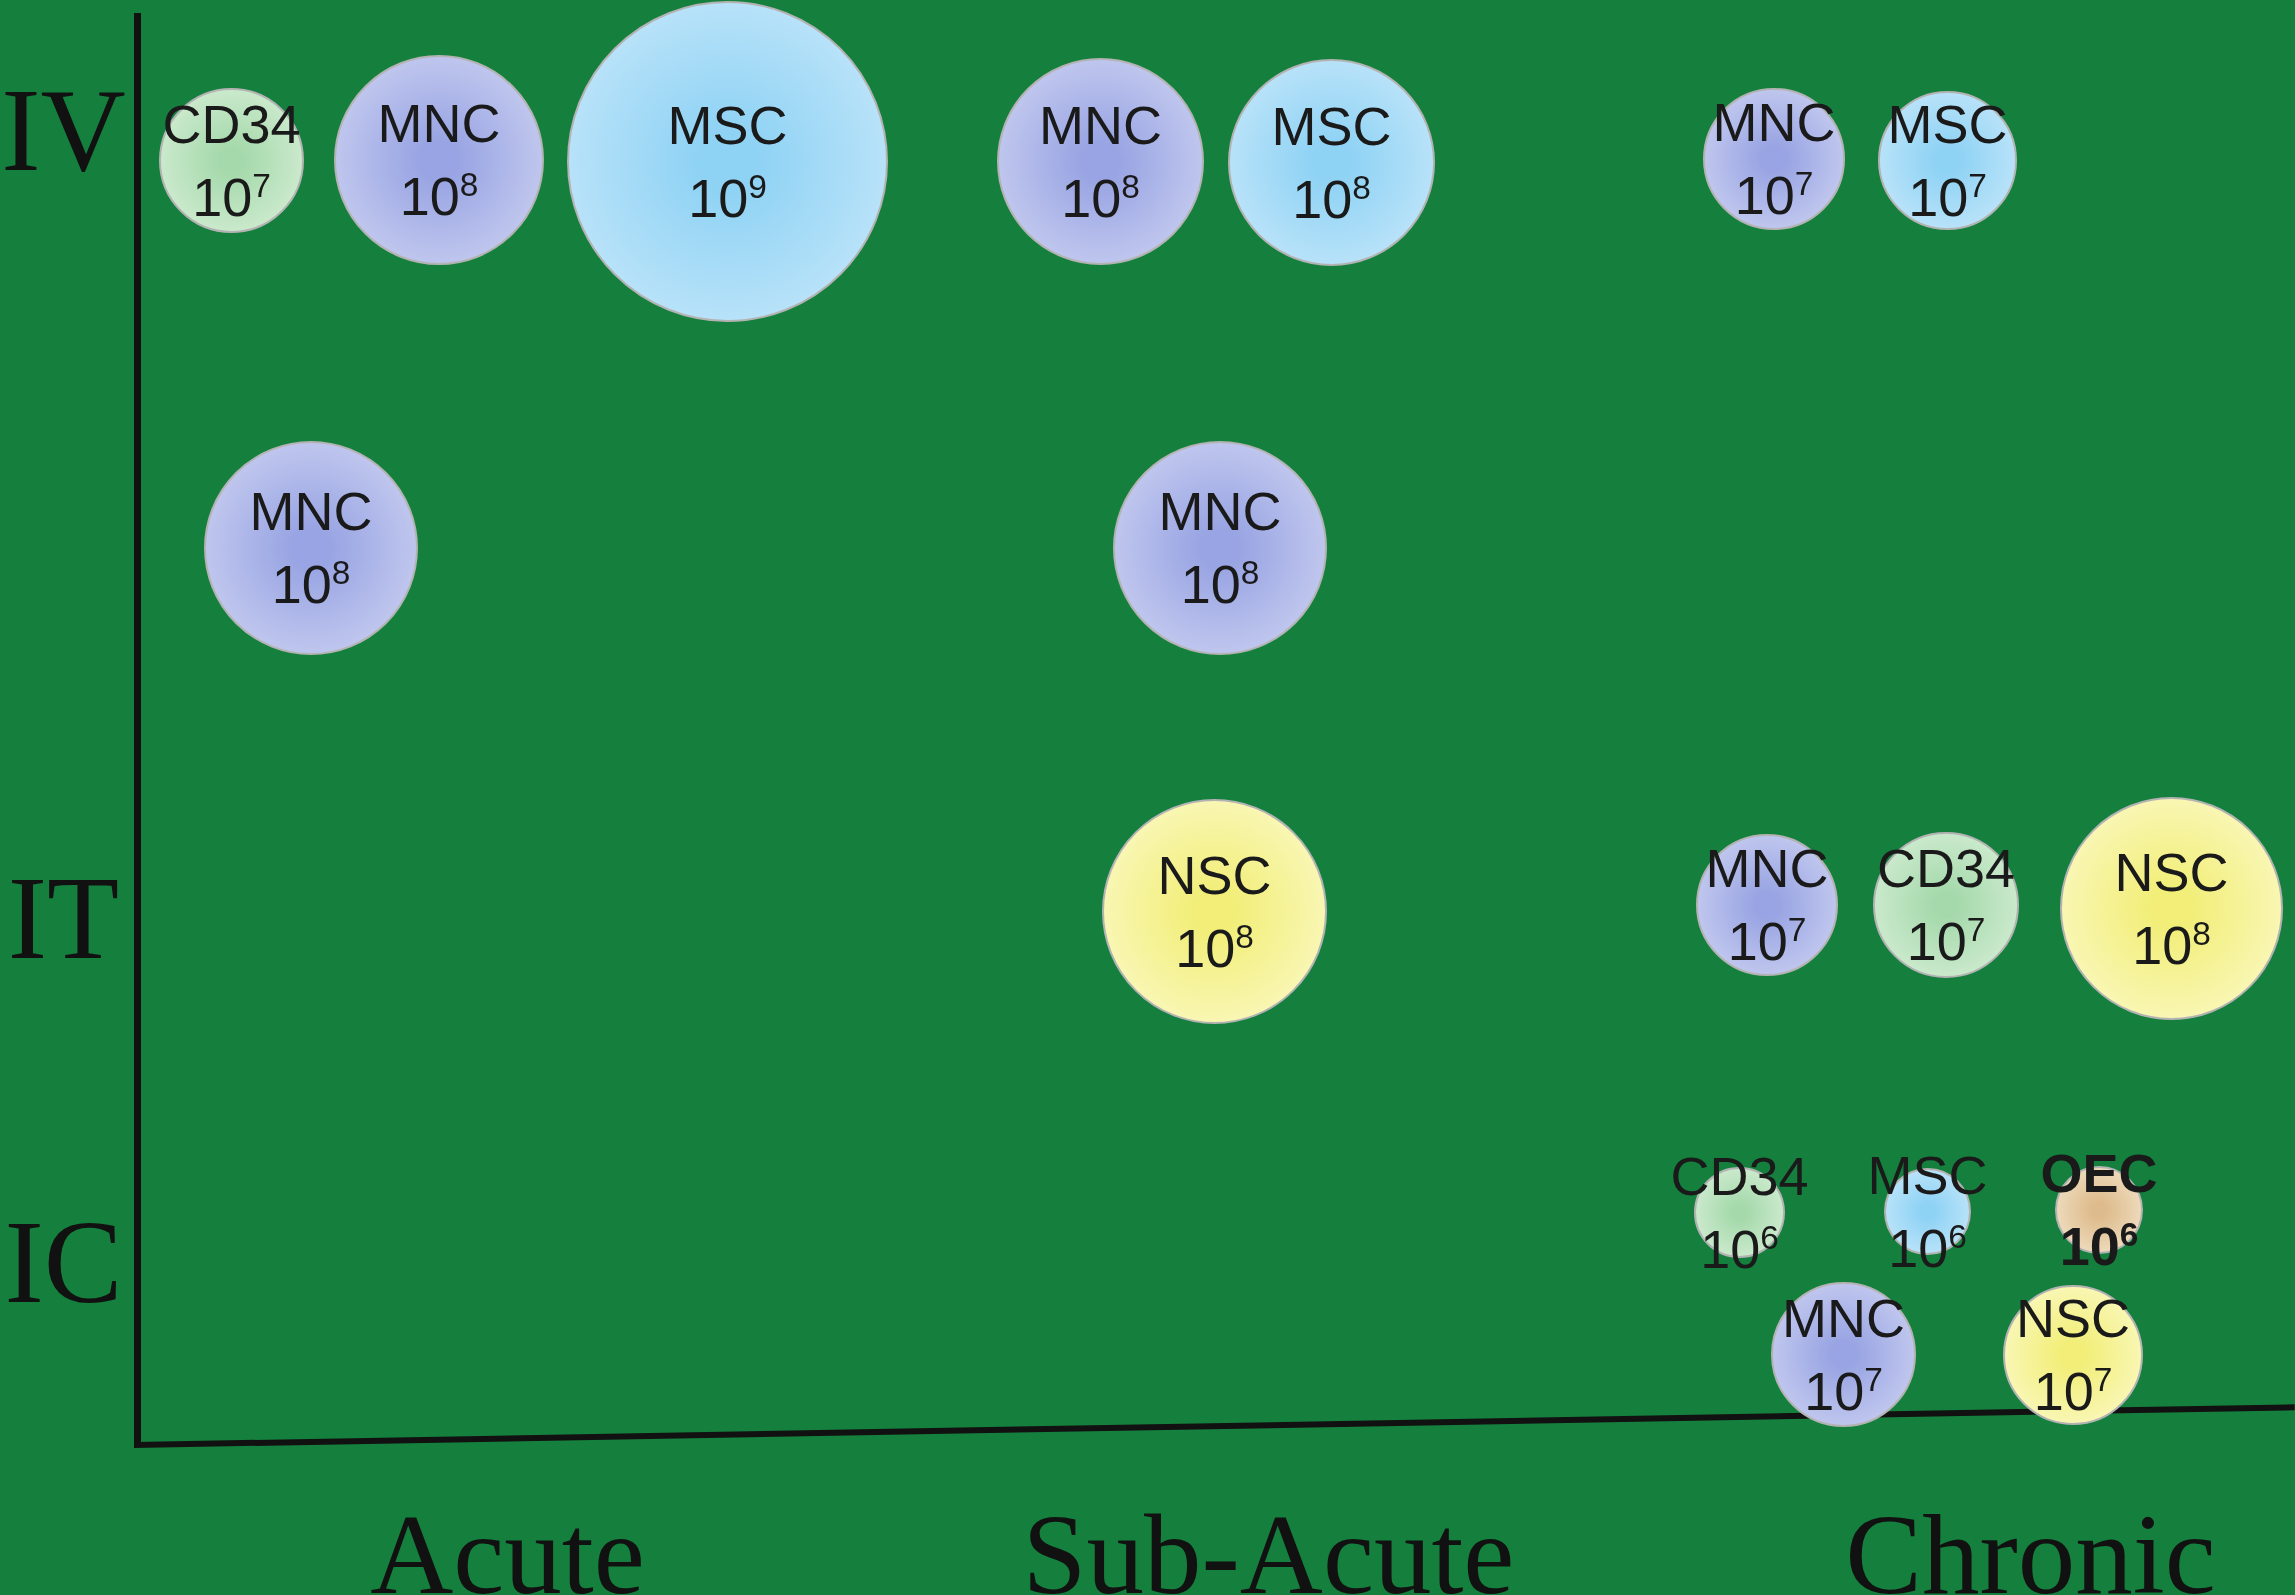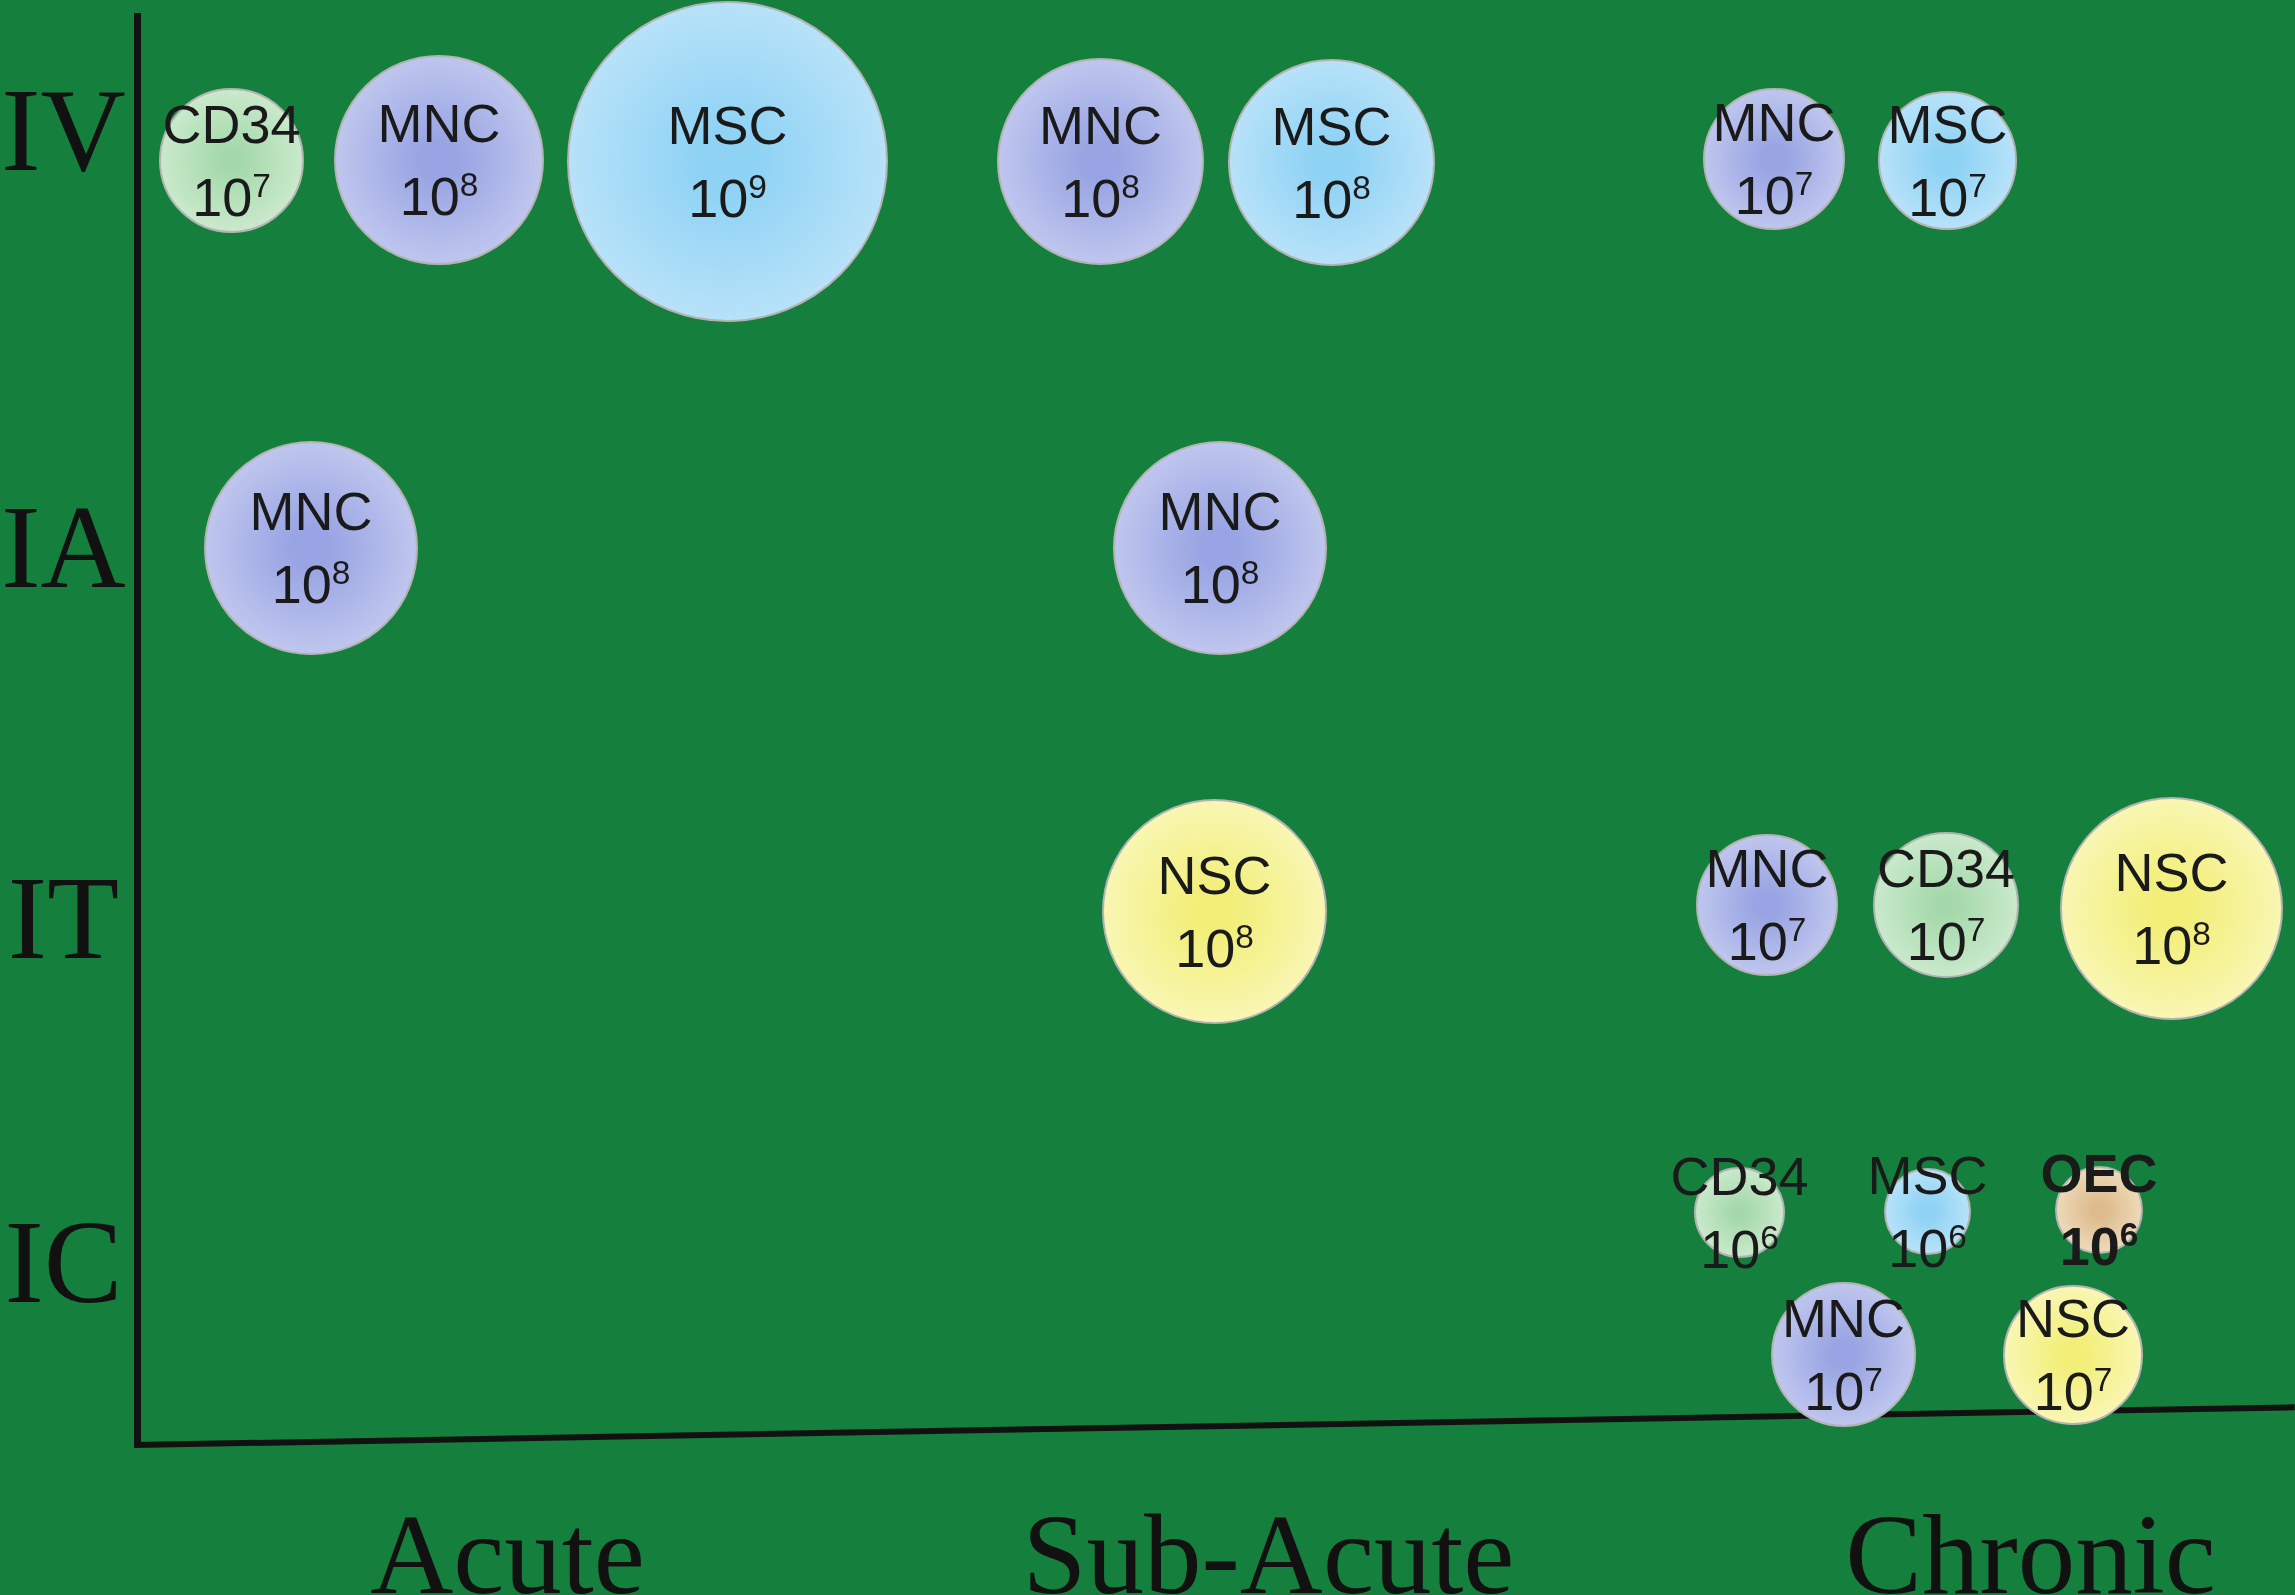--- a/index.html
+++ b/index.html
@@ -48,21 +48,20 @@
   .bubble sup{font-size:62%;line-height:0;}
 </style>
 </head>
 <body>
 
 <div class="stage">
   <div class="axis y-axis" style="background: rgb(17, 17, 17);"></div>
   <div class="axis x-axis" style="background: rgb(17, 17, 17);"></div>
 
   <div class="serif-label y-label y-iv">IV</div>
-  <div class="serif-label y-label y-ia">IA</div>
   <div class="serif-label y-label y-it">IT</div>
   <div class="serif-label y-label y-ic">IC</div>
 
   <div class="serif-label x-label x-acute">Acute</div>
   <div class="serif-label x-label x-subacute">Sub-Acute</div>
   <div class="serif-label x-label x-chronic">Chronic</div>
 <div class="bubble" style="left: 159px; top: 88px; width: 145px; height: 145px; background: radial-gradient(circle, rgb(165, 217, 171) 0%, rgb(165, 217, 171) 12%, rgb(217, 240, 217) 96%); border: 2.6px solid rgb(179, 179, 179); color: rgb(26, 26, 26);">
       <span class="cell">CD34</span>
       <span class="dose">10<sup>7</sup></span>
     </div>

